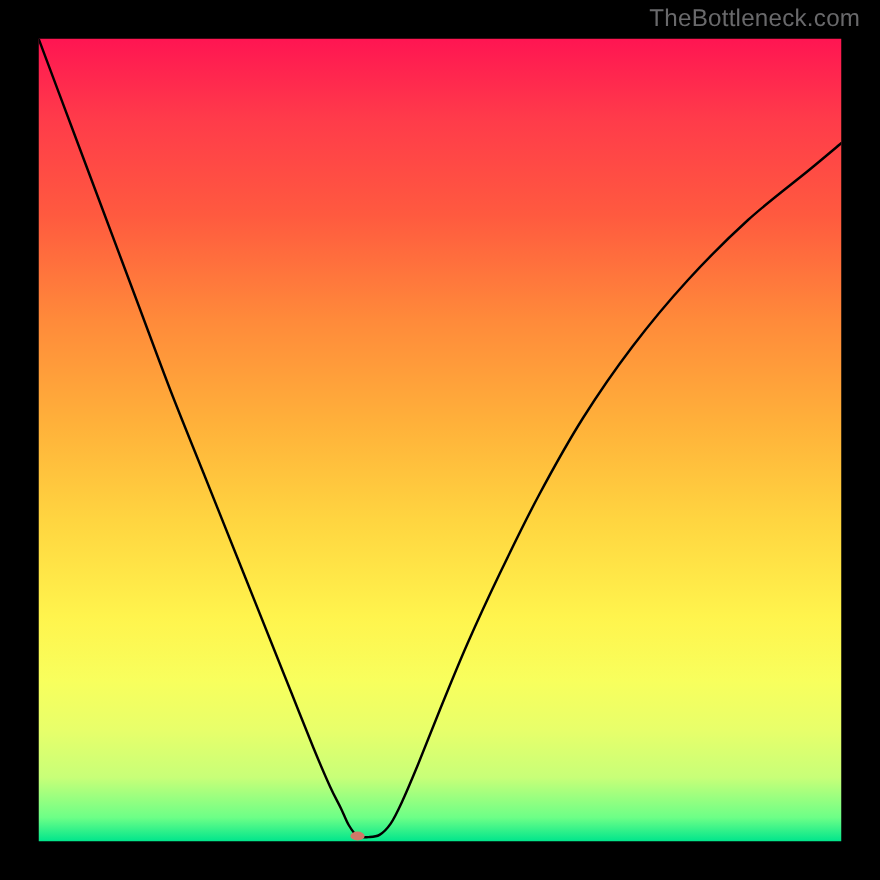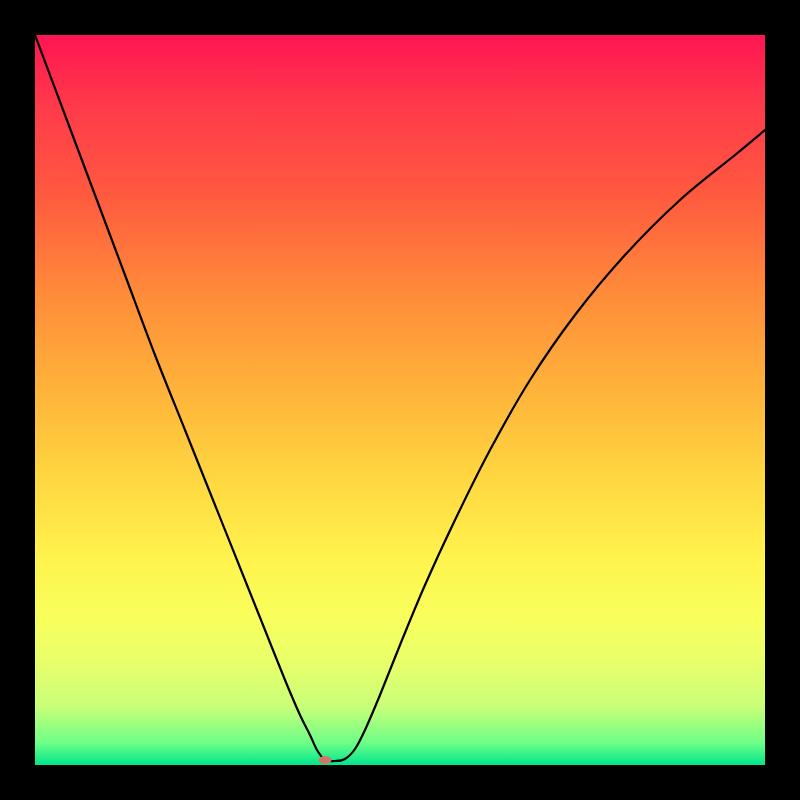--- a/index.html
+++ b/index.html
@@ -69,20 +69,21 @@
     color: #69696b;
     font-size: 22px;
     font-weight: 500;
     letter-spacing: 0.2px;
   }
 </style>
 </head>
 <body>
 
 <div class="wrapper">
+  <div class="attribution">TheBottleneck.com</div>
   <div class="plot">
     <div class="gradient-bg"></div>
     <svg class="curve-svg" viewBox="0 0 730 730" preserveAspectRatio="none">
       <path class="curve-path" d="M 0 0 C 5 13.333333333333334, 20 53.33333333333333, 30 80 C 40 106.66666666666667, 50 133.33333333333334, 60 160 C 70 186.66666666666666, 80 213.33333333333334, 90 240 C 100 266.6666666666667, 110 294.1666666666667, 120 320 C 130 345.8333333333333, 140 370, 150 395 C 160 420, 170 445, 180 470 C 190 495, 201.66666666666666 524.1666666666666, 210 545 C 218.33333333333334 565.8333333333334, 223.33333333333334 578.3333333333334, 230 595 C 236.66666666666666 611.6666666666666, 244.16666666666666 630.8333333333334, 250 645 C 255.83333333333334 659.1666666666666, 260.8333333333333 670.8333333333334, 265 680 C 269.1666666666667 689.1666666666666, 272.1666666666667 694.1666666666666, 275 700 C 277.8333333333333 705.8333333333334, 279.5 710.8333333333334, 282 715 C 284.5 719.1666666666666, 287 723.1666666666666, 290 725 C 293 726.8333333333334, 296.6666666666667 726.1666666666666, 300 726 C 303.3333333333333 725.8333333333334, 306.6666666666667 726, 310 724 C 313.3333333333333 722, 316.6666666666667 718.8333333333334, 320 714 C 323.3333333333333 709.1666666666666, 325.8333333333333 704, 330 695 C 334.1666666666667 686, 339.1666666666667 674.1666666666666, 345 660 C 350.8333333333333 645.8333333333334, 357.5 628.3333333333334, 365 610 C 372.5 591.6666666666666, 380.8333333333333 570.8333333333334, 390 550 C 399.1666666666667 529.1666666666666, 409.1666666666667 507.5, 420 485 C 430.8333333333333 462.5, 442.5 438.3333333333333, 455 415 C 467.5 391.6666666666667, 480.8333333333333 367.5, 495 345 C 509.1666666666667 322.5, 524.1666666666666 300.8333333333333, 540 280 C 555.8333333333334 259.1666666666667, 572.5 239.16666666666666, 590 220 C 607.5 200.83333333333334, 626.6666666666666 181.66666666666666, 645 165 C 663.3333333333334 148.33333333333334, 685.8333333333334 131.66666666666666, 700 120 C 714.1666666666666 108.33333333333333, 725 99.16666666666667, 730 95"></path>
     </svg>
     <div class="marker" style="left: 290px; top: 725px;"></div>
   </div>
 </div>
 
 </body></html>

